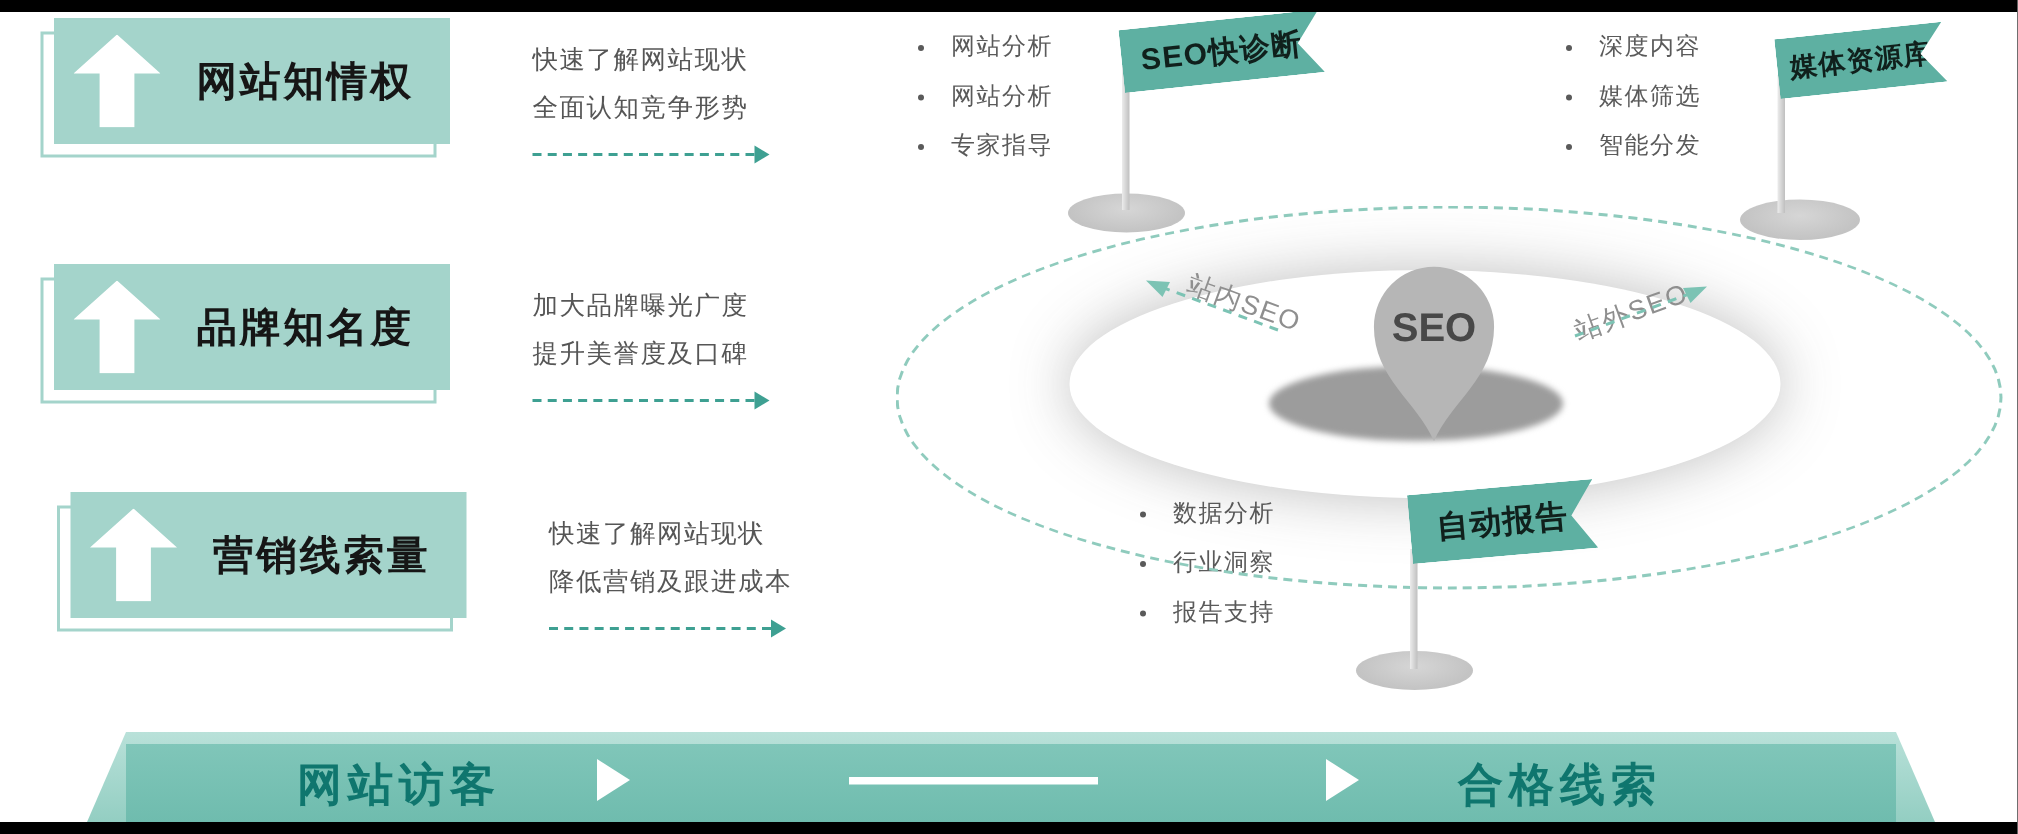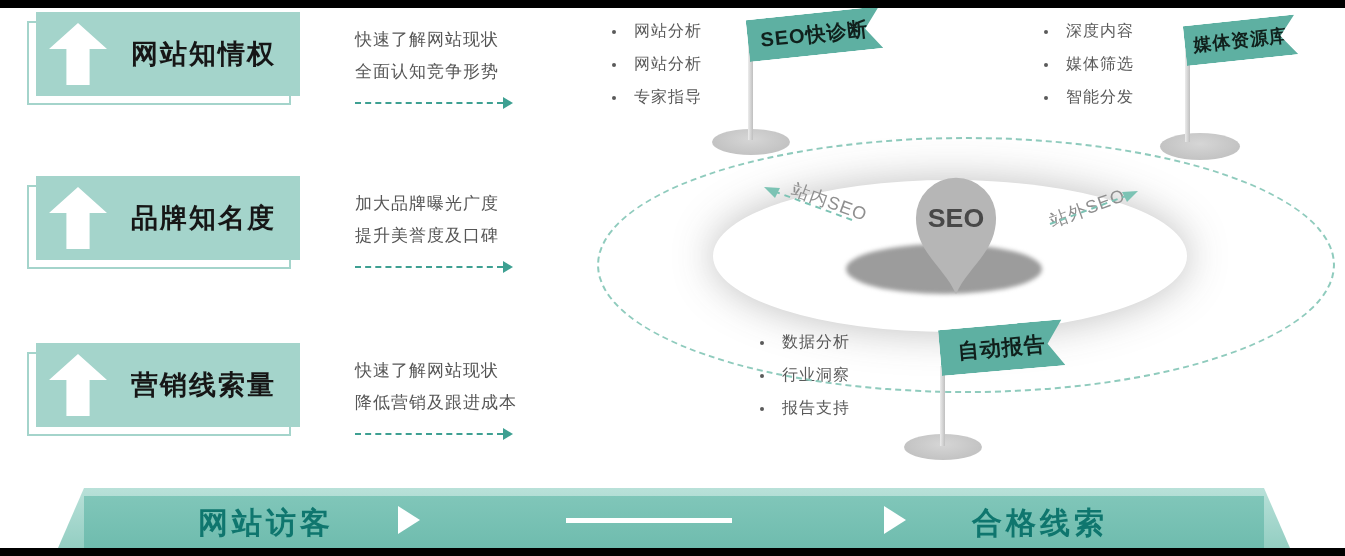--- a/index.html
+++ b/index.html
@@ -84,21 +84,21 @@
     <div class="feature-desc">
       <div class="desc-line">加大品牌曝光广度</div>
       <div class="desc-line">提升美誉度及口碑</div>
       <div class="dash-arrow">
         <span class="dash-line"></span>
           <span class="dash-head"></span>
       </div>
     </div>
   </div>
 
-  <div class="feature" style="top:343px;">
+  <div class="feature" style="top:328px;margin-left:11px;">
     <div class="box-outline"></div>
     <div class="feature-box">
       <div class="up-arrow"></div>
       <div class="feature-title">营销线索量</div>
     </div>
     <div class="feature-desc">
       <div class="desc-line">快速了解网站现状</div>
       <div class="desc-line">降低营销及跟进成本</div>
       <div class="dash-arrow">
         <span class="dash-line"></span>

